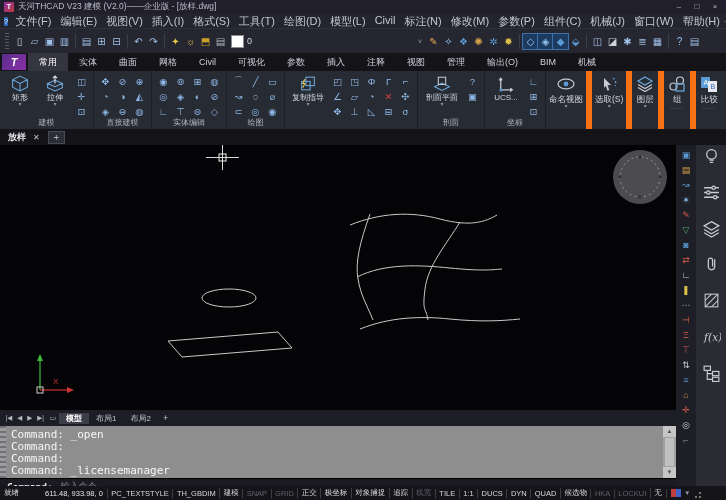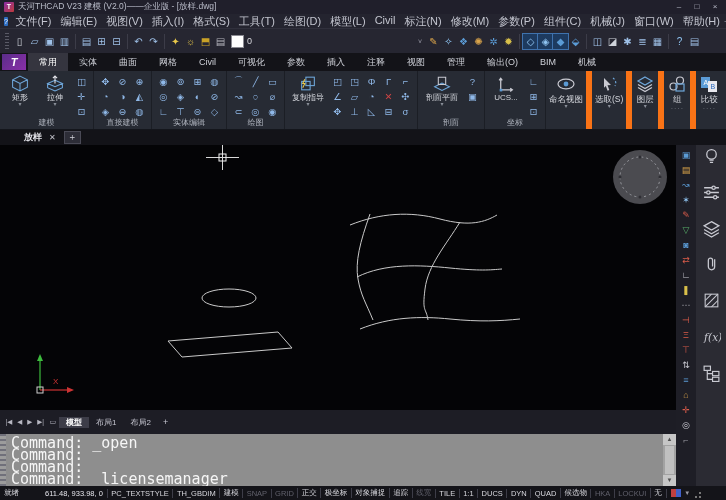--- a/index.html
+++ b/index.html
@@ -52,45 +52,45 @@
   .bb-caret{font-size:6px;color:#8a8f99;line-height:5px;}
   .smallcol{display:grid;grid-template-rows:repeat(3,14px);gap:1px;}
   .grid3{display:grid;grid-auto-flow:column;grid-template-rows:repeat(3,14px);gap:1px 2px;}
   .gicon{width:15px;height:14px;display:inline-flex;align-items:center;justify-content:center;font-size:9.5px;color:#8fb8e8;}
   .bigv{display:flex;flex-direction:column;align-items:center;justify-content:flex-start;padding:2px 3px 0 3px;flex:0 0 auto;border-right:6px solid #f97316;}
   .bigv svg{width:20px;height:22px;}
   .bigv .bb-label{font-size:8.5px;}
   .p-dots{font-size:7px;color:#7a7f89;line-height:6px;letter-spacing:1px;}
 
   
-  .doctabs{height:15px;background:#131318;display:flex;align-items:center;padding:0 24px;gap:8px;flex:0 0 auto;}
+  .doctabs{height:15px;background:#131318;display:flex;align-items:center;padding:0 8px;gap:8px;flex:0 0 auto;}
   .dtab{display:flex;align-items:center;gap:7px;}
   .dtab-label{font-size:9px;color:#e2e2e8;font-weight:bold;}
   .dtab-close{font-size:8px;color:#c2c2ca;}
   .dtab-add{width:15px;height:11px;background:#2d2d37;border:1px solid #4a4a56;color:#d2d2da;
             font-size:9px;line-height:10px;text-align:center;}
 
   
   .main{flex:1;display:flex;min-height:0;}
   .left{width:676px;display:flex;flex-direction:column;flex:0 0 auto;}
   .viewport{height:265px;background:#040406;position:relative;flex:0 0 auto;}
   .viewport svg{position:absolute;left:0;top:0;}
 
   
-  .layoutbar{height:24px;background:#1d1d25;display:flex;align-items:center;padding:0 3px;flex:0 0 auto;}
+  .layoutbar{height:16px;background:#1d1d25;display:flex;align-items:center;padding:0 3px;flex:0 0 auto;}
   .lnav .lnav-item{font-size:6.5px;color:#b8b8c2;padding:0 2.5px;}
   .lsheet{font-size:7px;color:#b8b8c2;padding:0 3px;}
   .ltabs .ltab{font-size:8px;color:#c6c6d0;padding:0 7px;}
   .ltabs .ltab.active{background:#3d3d48;color:#fff;font-weight:bold;}
   .ltab-add{font-size:9px;color:#c6c6d0;padding:0 5px;}
 
   
   .cmdhist{height:52px;background:#8e8e8e;display:flex;flex:0 0 auto;}
   .cmd-grip{width:6px;background:repeating-linear-gradient(to bottom,#70707a 0 2px,#9c9c9c 2px 5px);}
-  .cmdlines{flex:1;font-family:"DejaVu Sans Mono","Liberation Mono",monospace;font-size:15px;
+  .cmdlines{flex:1;font-family:"DejaVu Sans Mono","Liberation Mono",monospace;font-size:11px;
             color:#f6f6f6;padding:3px 5px;line-height:12px;overflow:hidden;}
   .cmd-line{display:block;white-space:pre;}
   .cmdscroll{width:13px;background:#a2a2a2;display:flex;flex-direction:column;justify-content:space-between;align-items:center;}
   .scr-btn{width:13px;height:11px;background:#c6c6c6;color:#4e4e4e;font-size:6px;line-height:11px;text-align:center;}
   .scr-thumb{width:9px;flex:1;margin:1px 0;background:#c0c0c0;}
   .cmdline{height:14px;background:#1a1a20;border-top:1px solid #000;display:flex;align-items:center;
            padding:0 7px;flex:0 0 auto;font-family:"DejaVu Sans Mono","Liberation Mono",monospace;}
   .cprompt{font-size:9.5px;color:#ececf0;font-weight:bold;}
   .cinput{background:transparent;border:none;outline:none;flex:1;margin-left:6px;
           font-family:inherit;font-size:9px;color:#c8c8d0;}

